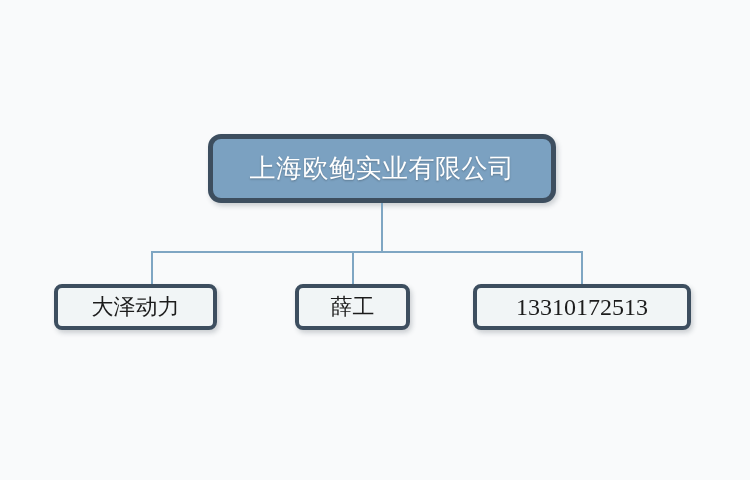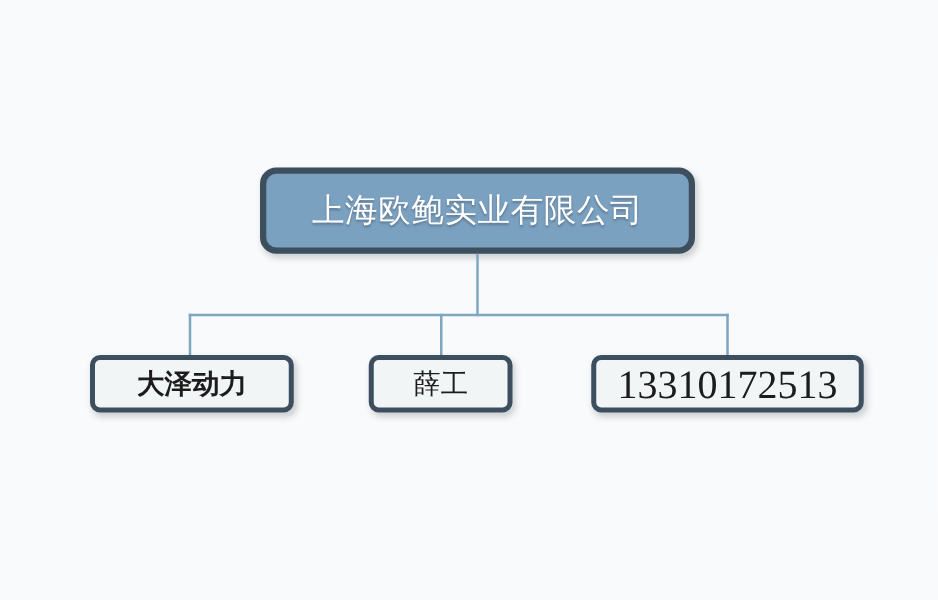--- a/index.html
+++ b/index.html
@@ -50,26 +50,26 @@
   .node.child {
     top: 284px; height: 46px;
     border-width: 4px;
     border-radius: 8px;
   }
   .node.child .label {
     color: var(--child-text);
     font-size: 22px;
     white-space: nowrap;
   }
-  #child-0 { left: 72px;  width: 163px; font-weight: bold; }
+  #child-0 { left: 54px;  width: 163px; }
   #child-1 { left: 295px; width: 115px; font-family: Liberation Serif, serif; }
   #child-2 { left: 473px; width: 218px; }
   #child-2 .label {
     font-family: "Liberation Serif", "DejaVu Serif", serif;
-    font-size: 32px;
+    font-size: 24px;
   }
   .connector {
     position: absolute;
     background: var(--connector);
   }
   .connector.v { width: 2px; }
   .connector.h { height: 2px; }
   #conn-stem   { left: 381px; top: 203px; height: 50px; }
   #conn-bus    { left: 151px; top: 251px; width: 432px; }
   #conn-drop-0 { left: 151px; top: 251px; height: 33px; }

